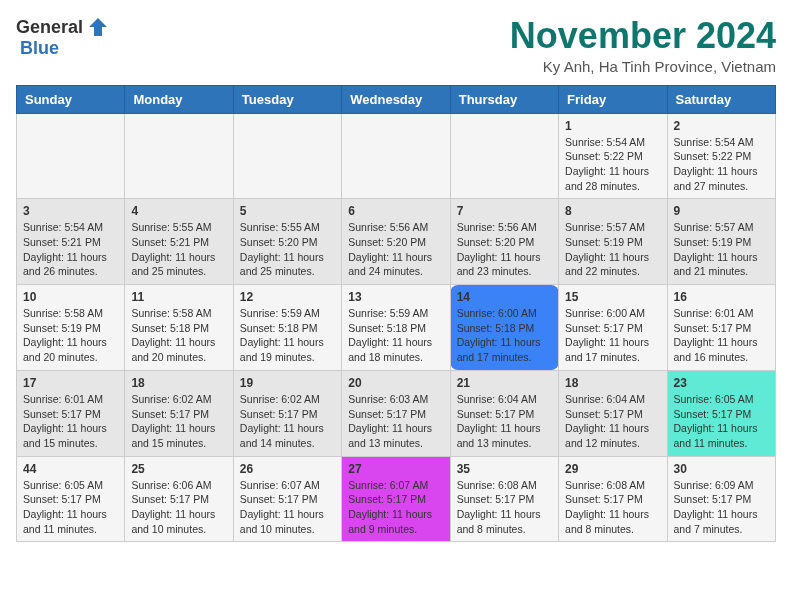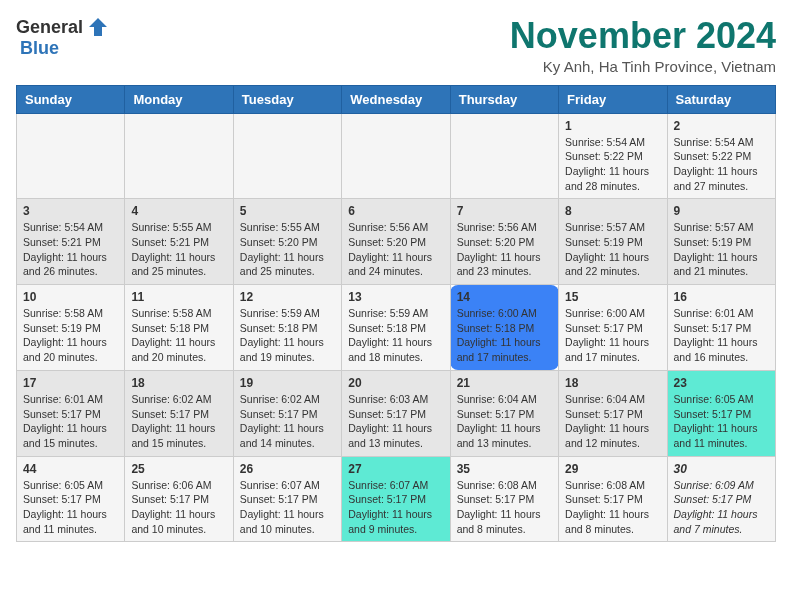--- a/index.html
+++ b/index.html
@@ -324,42 +324,42 @@
 Daylight: 11 hours
 and 10 minutes.</div>
         </td>
         <td style="background: rgb(245, 245, 245);">
           <span class="day-number">26</span>
           <div class="day-info" style="white-space: pre-line;">Sunrise: 6:07 AM
 Sunset: 5:17 PM
 Daylight: 11 hours
 and 10 minutes.</div>
         </td>
-        <td style="background: #5eead4;">
+        <td style="background: #d946ef;">
           <span class="day-number">27</span>
           <div class="day-info" style="white-space: pre-line;">Sunrise: 6:07 AM
 Sunset: 5:17 PM
 Daylight: 11 hours
 and 9 minutes.</div>
         </td>
         <td style="background: rgb(245, 245, 245);">
           <span class="day-number">35</span>
           <div class="day-info" style="white-space: pre-line;">Sunrise: 6:08 AM
 Sunset: 5:17 PM
 Daylight: 11 hours
 and 8 minutes.</div>
         </td>
         <td style="background: rgb(245, 245, 245);">
           <span class="day-number">29</span>
           <div class="day-info" style="white-space: pre-line;">Sunrise: 6:08 AM
 Sunset: 5:17 PM
 Daylight: 11 hours
 and 8 minutes.</div>
         </td>
-        <td style="background: rgb(245, 245, 245); font-style: italic;">
+        <td style="background: rgb(245, 245, 245);">
           <span class="day-number">30</span>
           <div class="day-info" style="white-space: pre-line;">Sunrise: 6:09 AM
 Sunset: 5:17 PM
 Daylight: 11 hours
 and 7 minutes.</div>
         </td>
       </tr>
     </tbody>
 </table>
 

